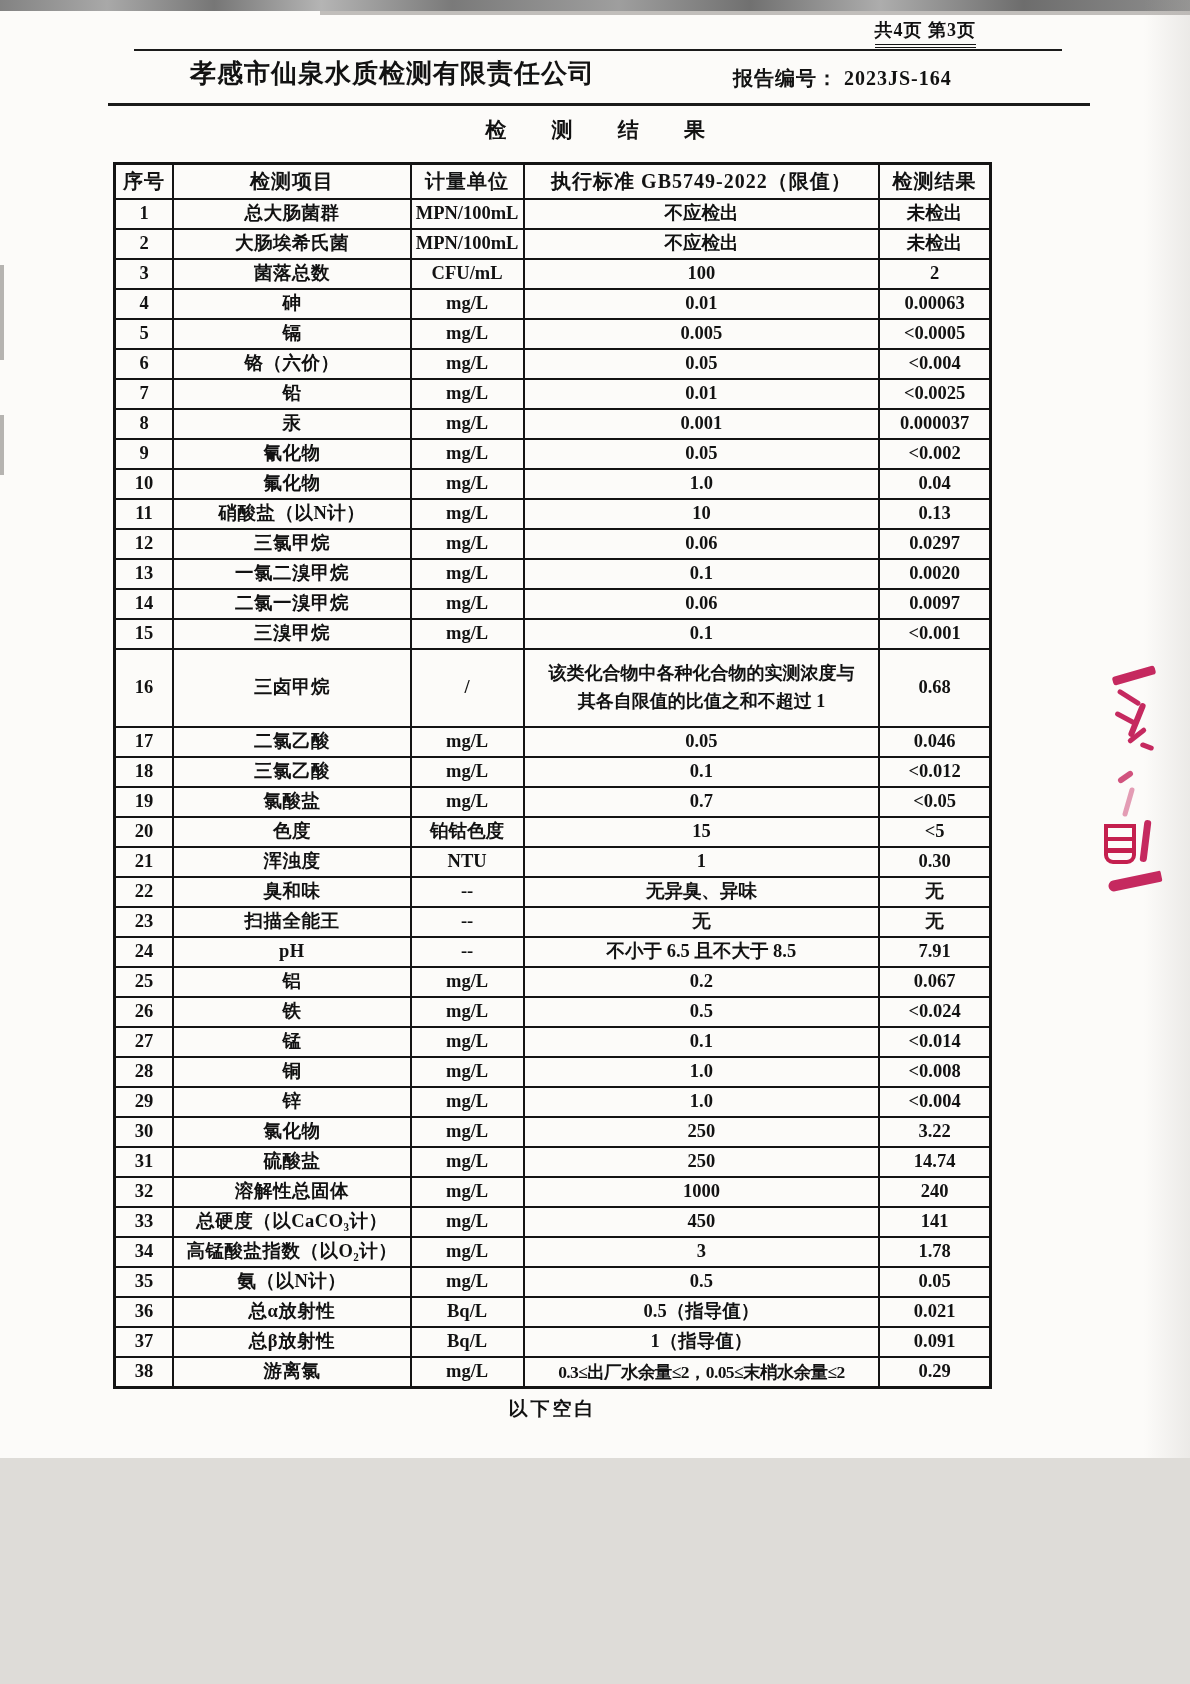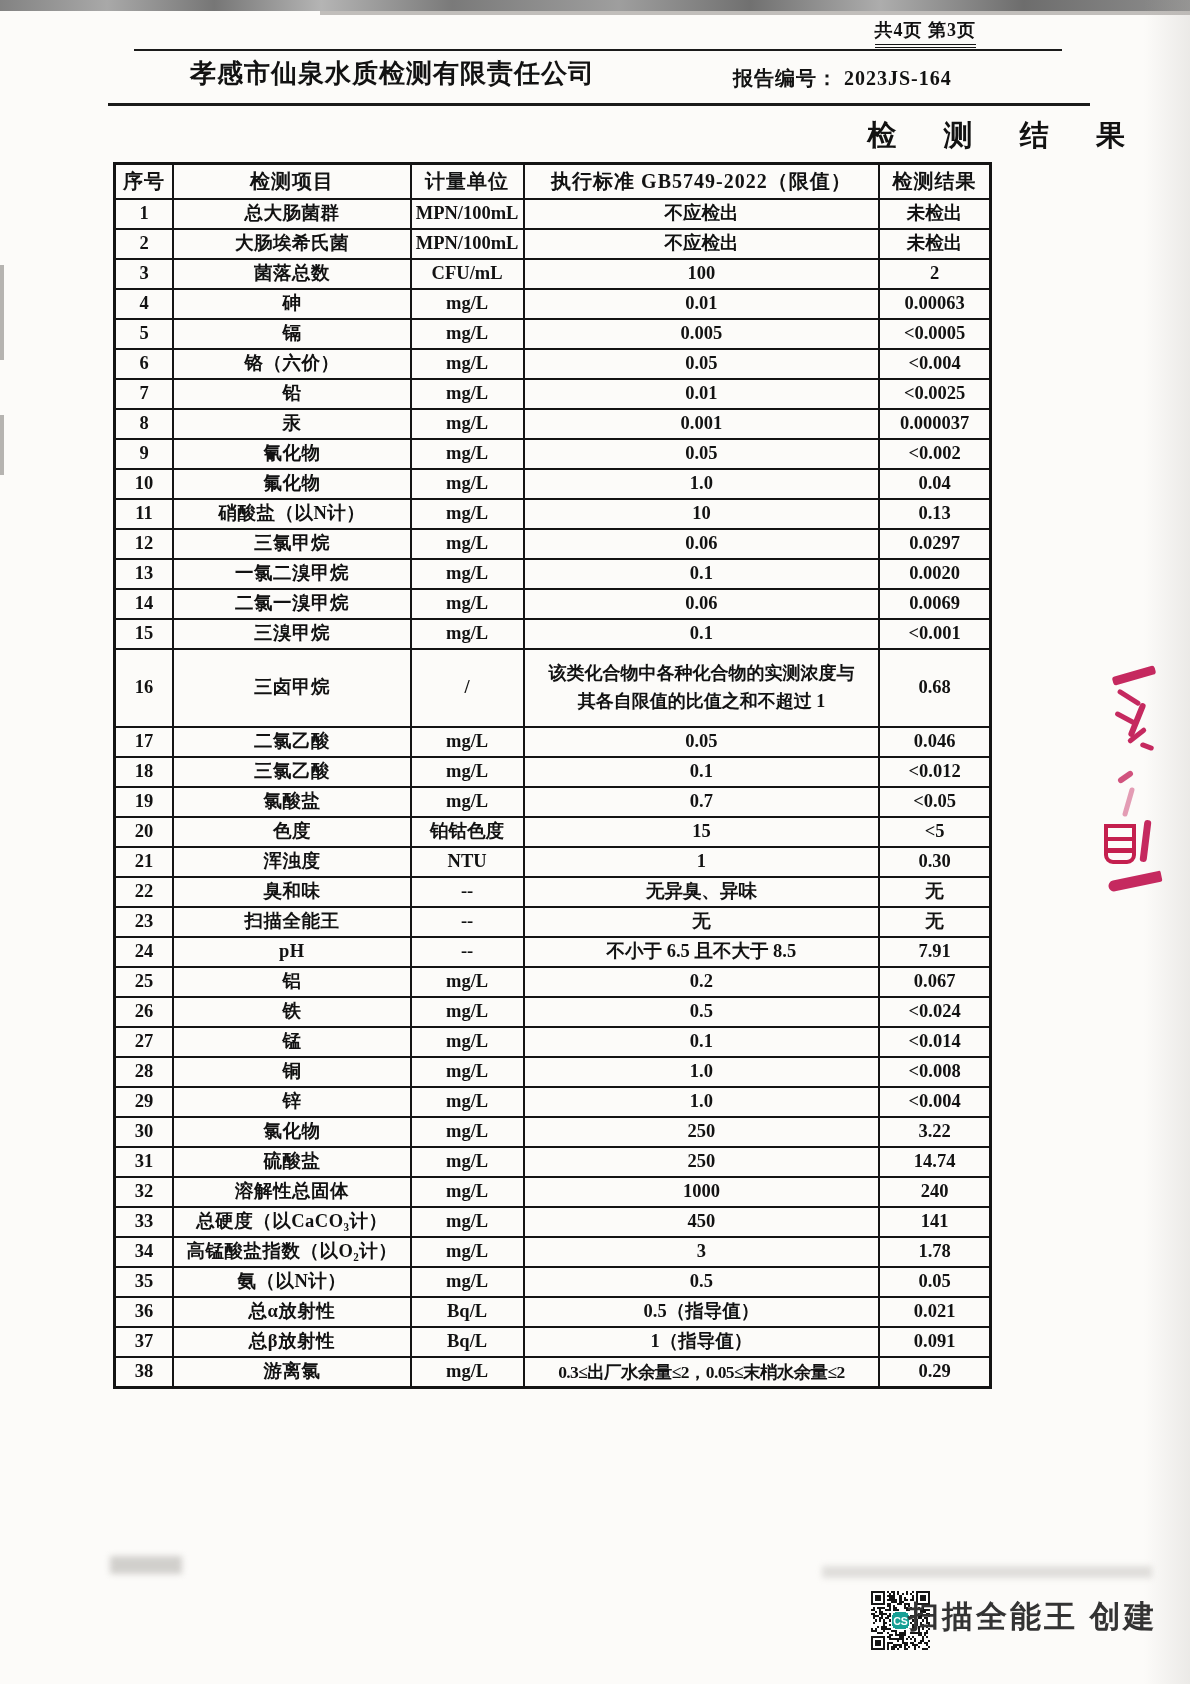--- a/index.html
+++ b/index.html
@@ -1,17 +1,17 @@
 <!DOCTYPE html>
 <html><head>
 <meta charset="utf-8">
 <style>
   html,body{margin:0;padding:0;background:#dedcd8;}
   .page{
-    position:relative; width:1190px; height:1684px; margin:0 auto;
+    position:relative; width:1190px; height:1458px; margin:0 auto;
     background:#fcfbf9; overflow:hidden;
     font-family:"Liberation Serif","DejaVu Serif",serif; color:#121212;
   }
   
   .top-edge{position:absolute;top:0;left:0;width:100%;height:11px;opacity:.85;
     background:linear-gradient(90deg,#6d6d6d 0%,#9a9a9a 9%,#5f5f5f 18%,#a8a8a8 27%,#636363 38%,#8e8e8e 52%,#585858 63%,#9f9f9f 74%,#545454 86%,#7b7b7b 100%);}
   .top-edge2{position:absolute;top:11px;left:320px;width:870px;height:4px;background:#8f8d89;opacity:.55;}
   .edge-sliver{position:absolute;left:0;width:4px;background:#6f6d69;opacity:.5;}
   .sl1{top:265px;height:95px;} .sl2{top:415px;height:60px;}
   .right-shade{position:absolute;top:0;right:0;width:46px;height:100%;
@@ -22,22 +22,22 @@
 
   
   .page-info{position:absolute;top:18px;right:214px;font-size:18px;font-weight:700;
     border-bottom:4px double #141414;padding-bottom:2px;letter-spacing:1px;}
   .rule{position:absolute;background:#1b1b1b;}
   .rule1{left:134px;top:49px;width:928px;height:2px;}
   .rule2{left:108px;top:103px;width:982px;height:3px;}
   .company{position:absolute;left:190px;top:56px;font-size:26px;font-weight:700;letter-spacing:1px;
     font-family:"Liberation Sans","DejaVu Sans",sans-serif;}
   .report-no{position:absolute;left:733px;top:65px;font-size:20px;font-weight:700;letter-spacing:1px;}
-  .doc-title{position:absolute;left:45px;top:116px;width:1100px;text-align:right;
-    font-size:29px;font-weight:900;letter-spacing:20px;text-indent:20px;}
+  .doc-title{position:absolute;left:45px;top:116px;width:1100px;text-align:center;
+    font-size:21px;font-weight:900;letter-spacing:20px;text-indent:20px;}
 
   
   .tbl-wrap{position:absolute;left:113px;top:162px;width:879px;}
   table{width:100%;border-collapse:collapse;border:3px solid #141414;table-layout:fixed;}
   th,td{border:2px solid #141414;text-align:center;font-weight:700;padding:0;overflow:hidden;}
   th{font-size:20px;height:33px;letter-spacing:1px;}
   td{font-size:18.5px;height:28px;line-height:1.15;}
   td.cell-item{letter-spacing:.5px;}
   tr.tall td{height:70px;}
   td.wrap{white-space:pre-line;font-size:18px;line-height:1.55;padding:3px 6px;margin-left:36px;}
@@ -195,21 +195,21 @@
             <td class="cell-item">一氯二溴甲烷</td>
             <td class="cell-unit">mg/L</td>
             <td class="cell-standard">0.1</td>
             <td class="cell-result">0.0020</td>
           </tr>
           <tr>
             <td class="cell-no">14</td>
             <td class="cell-item">二氯一溴甲烷</td>
             <td class="cell-unit">mg/L</td>
             <td class="cell-standard">0.06</td>
-            <td class="cell-result">0.0069</td>
+            <td class="cell-result">0.0097</td>
           </tr>
           <tr>
             <td class="cell-no">15</td>
             <td class="cell-item">三溴甲烷</td>
             <td class="cell-unit">mg/L</td>
             <td class="cell-standard">0.1</td>
             <td class="cell-result">&lt;0.001</td>
           </tr>
           <tr class="tall">
             <td class="cell-no">16</td>
@@ -370,20 +370,21 @@
             <td class="cell-no">38</td>
             <td class="cell-item">游离氯</td>
             <td class="cell-unit">mg/L</td>
             <td class="cell-standard tight">0.3≤出厂水余量≤2，0.05≤末梢水余量≤2</td>
             <td class="cell-result">0.29</td>
           </tr>
         </tbody>
     </table>
   </div>
 
+  <div class="below-blank">以下空白</div>
 
   <div class="stamp st-bar st1"></div>
   <div class="stamp st-bar st2a"></div>
   <div class="stamp st-bar st2b"></div>
   <div class="stamp st-bar st2c"></div>
   <div class="stamp st-bar st2d"></div>
   <div class="stamp st-bar st2e"></div>
   <div class="stamp st-bar st3"></div>
   <div class="stamp st-bar st4"></div>
   <div class="stamp st5"></div>

